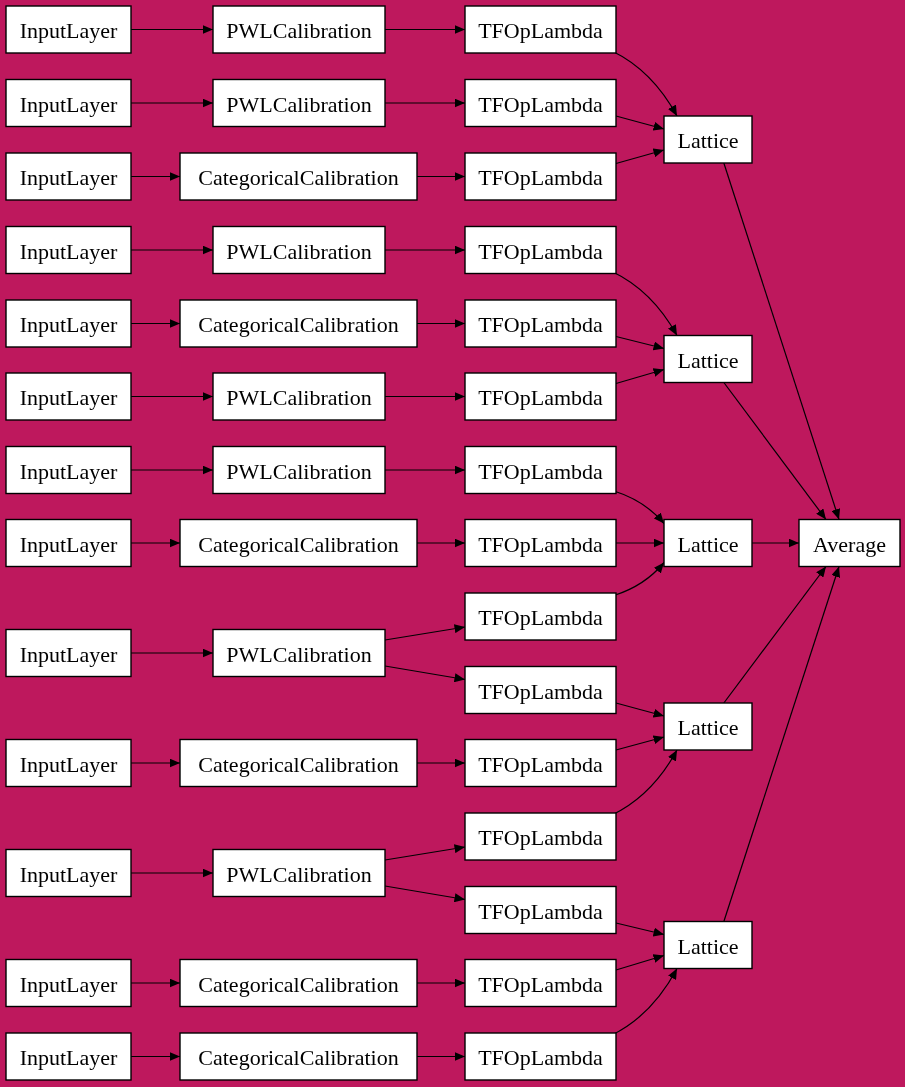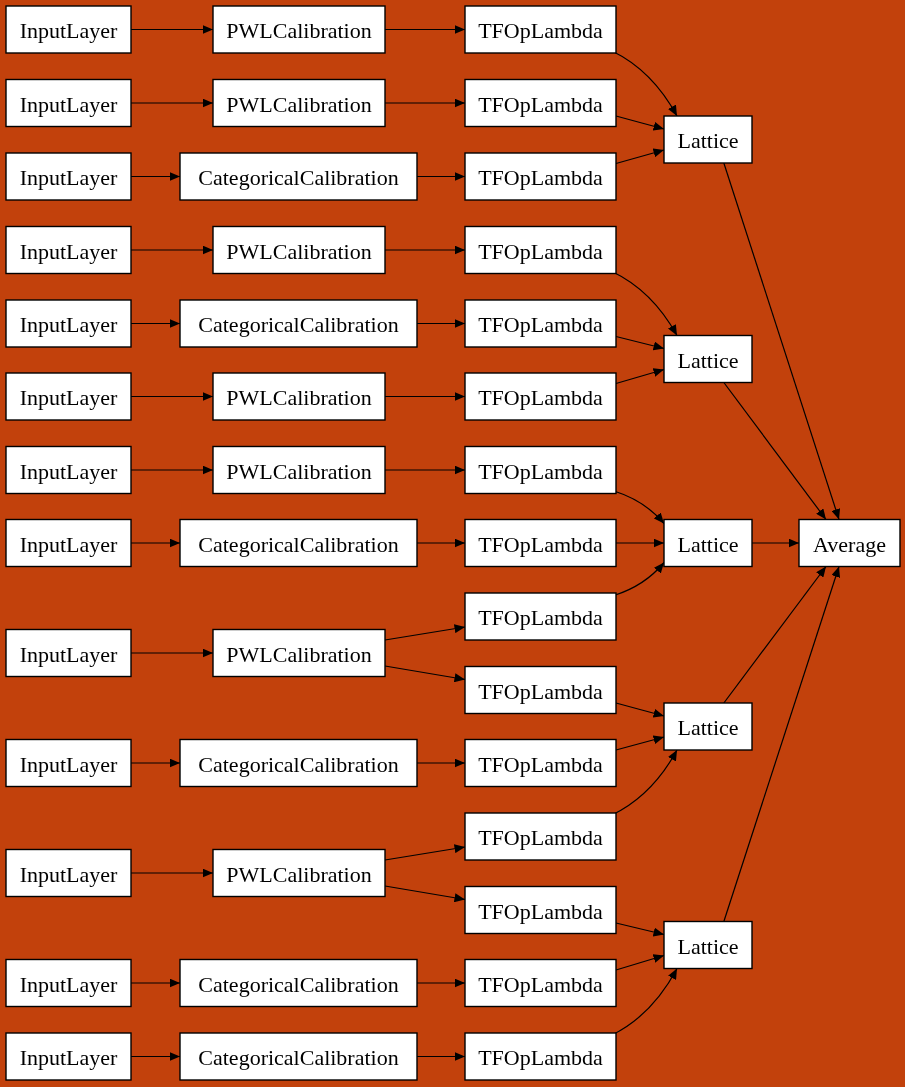--- a/index.html
+++ b/index.html
@@ -6,21 +6,21 @@
   html, body {
     margin: 0;
     padding: 0;
     background: #ffffff;
     font-family: "Liberation Serif", "DejaVu Serif", serif;
   }
   .canvas {
     position: relative;
     width: 905px;
     height: 1087px;
-    background: #c2410c;
+    background: #be185d;
     overflow: hidden;
   }
   svg { display: block; }
   text {
     font-family: "Liberation Serif", "DejaVu Serif", serif;
   }
 </style>
 </head>
 <body>
 

